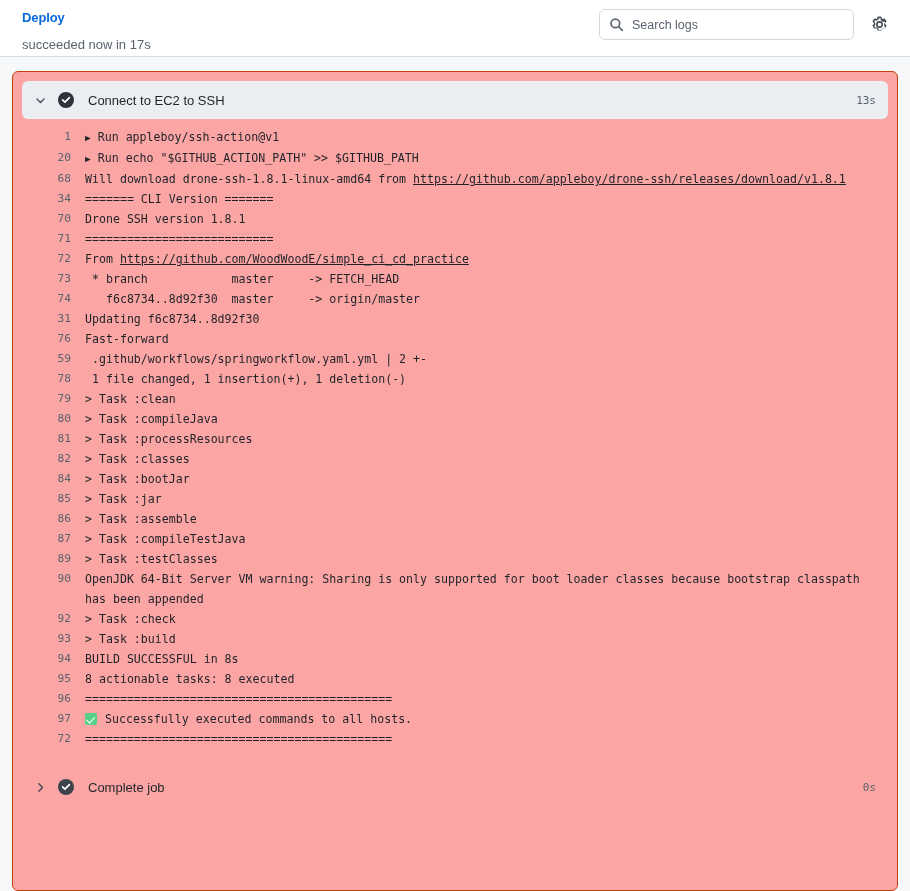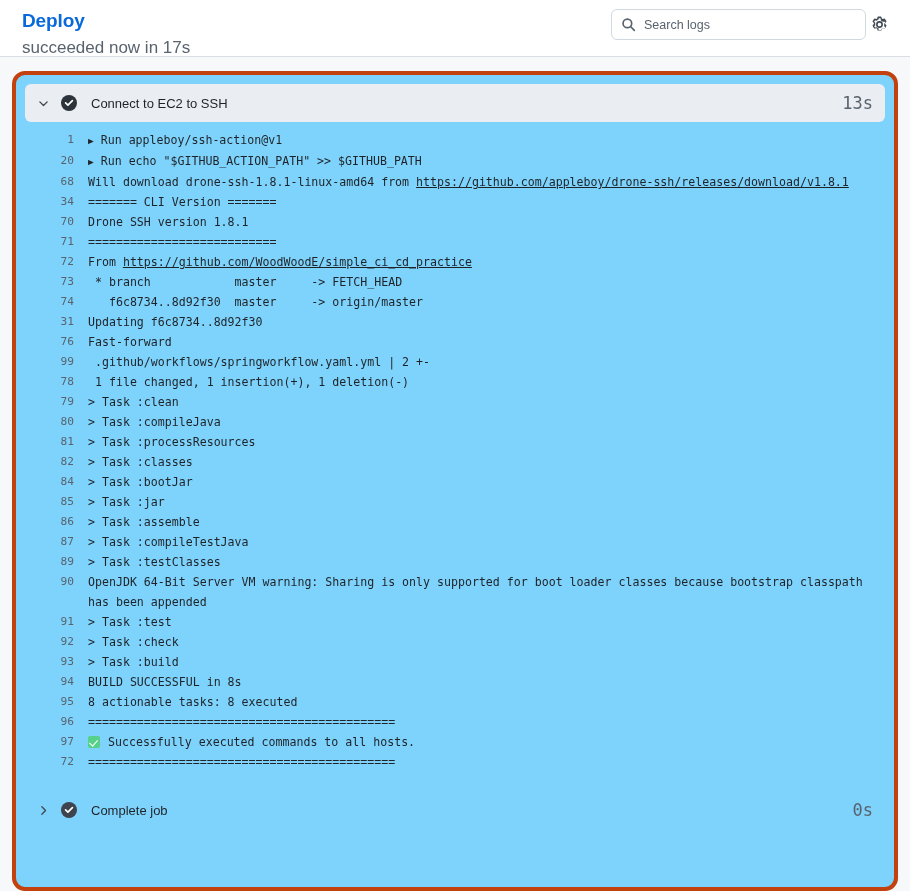--- a/index.html
+++ b/index.html
@@ -17,35 +17,36 @@
     height: 57px;
     background: #ffffff;
     border-bottom: 1px solid #d8dee4;
     padding: 8px 18px 0 22px;
     display: flex;
     align-items: flex-start;
     justify-content: space-between;
   }
   .header-left { padding-top: 2px; }
   .job-title {
-    font-size: 19px;
+    font-size: 13px;
     font-weight: 700;
     color: #0969da;
     line-height: 1.2;
     letter-spacing: -0.1px;
   }
   .job-status {
-    font-size: 17px;
+    font-size: 13px;
     color: #59636e;
-    margin-top: 4px;
+    margin-top: 11px;
     line-height: 1.3;
   }
   .header-right {
     display: flex;
     align-items: center;
+    gap: 12px;
     padding-top: 1px;
   }
   .search-box {
     width: 255px;
     height: 31px;
     border: 1px solid #d1d9e0;
     border-radius: 6px;
     background: #ffffff;
     display: flex;
     align-items: center;
@@ -71,23 +72,23 @@
   }
 
   
   .body {
     background: #f6f8fa;
     height: 834px;
     padding: 14px 12px 0 12px;
     overflow: hidden;
   }
   .log-panel {
-    background: #7dd3fc;
-    border: 4px solid #c2410c;
-    border-radius: 13px;
+    background: #fca5a5;
+    border: 1px solid #c2410c;
+    border-radius: 6px;
     height: 100%;
     overflow: hidden;
   }
 
   
   .step-header {
     display: flex;
     align-items: center;
     height: 38px;
     margin: 9px 9px 0 9px;
@@ -109,21 +110,21 @@
     margin-right: 14px;
     display: block;
   }
   .step-name {
     font-size: 13px;
     color: #1f2328;
     flex: 1 1 auto;
     line-height: 1;
   }
   .step-time {
-    font-size: 17px;
+    font-size: 11px;
     color: #59636e;
     font-family: "DejaVu Sans Mono", monospace;
   }
 
   
   .log-lines {
     padding: 8px 0 10px 0;
     font-family: "DejaVu Sans Mono", monospace;
     font-size: 11.6px;
     line-height: 20px;
@@ -257,21 +258,21 @@
         </div>
         <div class="log-row">
           <span class="ln">31</span>
           <span class="lt">Updating f6c8734..8d92f30</span>
         </div>
         <div class="log-row">
           <span class="ln">76</span>
           <span class="lt">Fast-forward</span>
         </div>
         <div class="log-row">
-          <span class="ln">99</span>
+          <span class="ln">59</span>
           <span class="lt"> .github/workflows/springworkflow.yaml.yml | 2 +-</span>
         </div>
         <div class="log-row">
           <span class="ln">78</span>
           <span class="lt"> 1 file changed, 1 insertion(+), 1 deletion(-)</span>
         </div>
         <div class="log-row">
           <span class="ln">79</span>
           <span class="lt">&gt; Task :clean</span>
         </div>
@@ -303,24 +304,20 @@
           <span class="ln">87</span>
           <span class="lt">&gt; Task :compileTestJava</span>
         </div>
         <div class="log-row">
           <span class="ln">89</span>
           <span class="lt">&gt; Task :testClasses</span>
         </div>
         <div class="log-row">
           <span class="ln">90</span>
           <span class="lt">OpenJDK 64-Bit Server VM warning: Sharing is only supported for boot loader classes because bootstrap classpath has been appended</span>
-        </div>
-        <div class="log-row">
-          <span class="ln">91</span>
-          <span class="lt">&gt; Task :test</span>
         </div>
         <div class="log-row">
           <span class="ln">92</span>
           <span class="lt">&gt; Task :check</span>
         </div>
         <div class="log-row">
           <span class="ln">93</span>
           <span class="lt">&gt; Task :build</span>
         </div>
         <div class="log-row">

